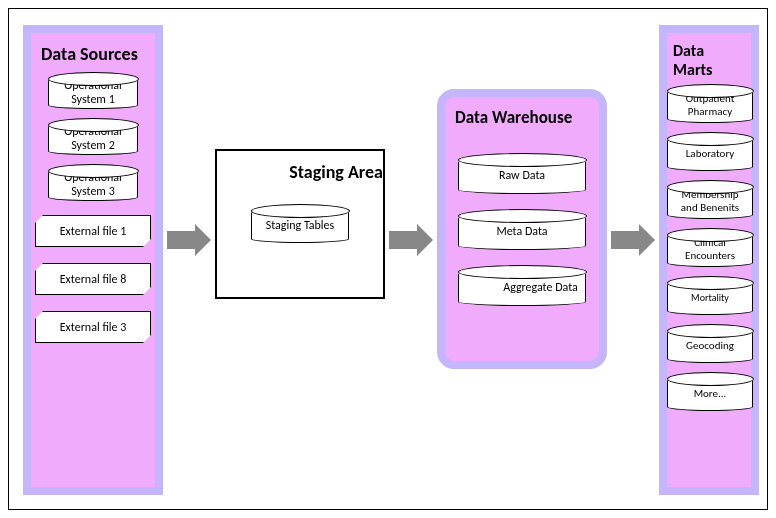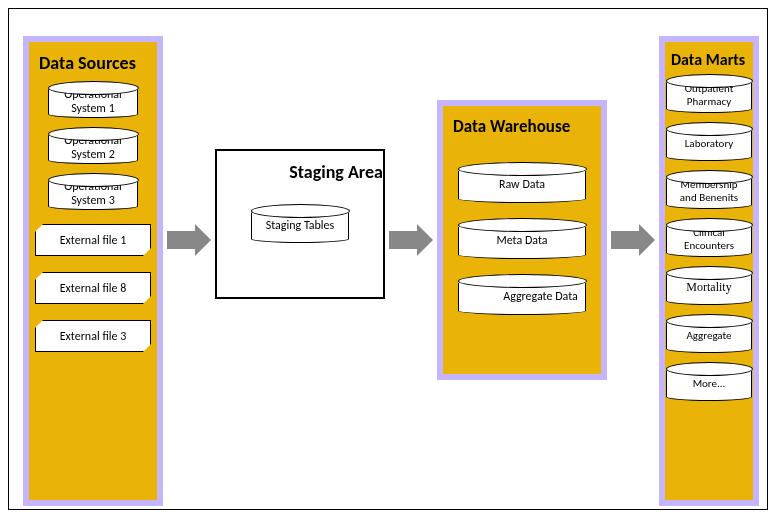--- a/index.html
+++ b/index.html
@@ -15,23 +15,22 @@
   .frame {
     position: absolute;
     left: 8px;
     top: 8px;
     width: 760px;
     height: 502px;
     border: 1px solid #000;
   }
   .col {
     position: absolute;
-    border: 6px solid #c4b5fd;
-    background: #eab308;
-    margin-top: 11px;
+    border: 8px solid #c4b5fd;
+    background: #f0abfc;
   }
   .col-title {
     font-weight: bold;
     font-size: 18px;
     padding: 10px 10px 6px 10px;
   }
   
   .cyl {
     position: relative;
     margin: 6px auto 14px auto;
@@ -142,21 +141,21 @@
     <div class="cyl cyl-m" style="margin-top:18px;">
         <span>Staging Tables</span>
       </div>
   </div>
 
   <div class="arrow" style="left:380px; top:215px;">
     <div class="shaft"></div>
     <div class="head"></div>
   </div>
 
-  <div class="col" style="left:428px; top:80px; width:170px; height:280px;">
+  <div class="col" style="left:428px; top:80px; width:170px; height:280px;border-radius:17px;">
     <div class="col-title" style="font-size:17px;">Data Warehouse</div>
     <div class="cyl cyl-l" style="margin-top:24px;">
         <span>Raw Data</span>
       </div>
     <div class="cyl cyl-l" style="margin-top:20px;">
         <span>Meta Data</span>
       </div>
     <div class="cyl cyl-l" style="margin-top:20px;padding-left:43px;">
         <span>Aggregate Data</span>
       </div>
@@ -174,24 +173,24 @@
       </div>
     <div class="cyl cyl-mart">
         <span>Laboratory</span>
       </div>
     <div class="cyl cyl-mart">
         <span>Membership and Benenits</span>
       </div>
     <div class="cyl cyl-mart">
         <span>Clinical Encounters</span>
       </div>
-    <div class="cyl cyl-mart" style="font-size:12px;font-family:Liberation Serif, serif;">
+    <div class="cyl cyl-mart" style="font-size:10px;">
         <span>Mortality</span>
       </div>
     <div class="cyl cyl-mart">
-        <span>Aggregate</span>
+        <span>Geocoding</span>
       </div>
     <div class="cyl cyl-mart">
         <span>More...</span>
       </div>
   </div>
 
 </div>
 
 </body></html>

